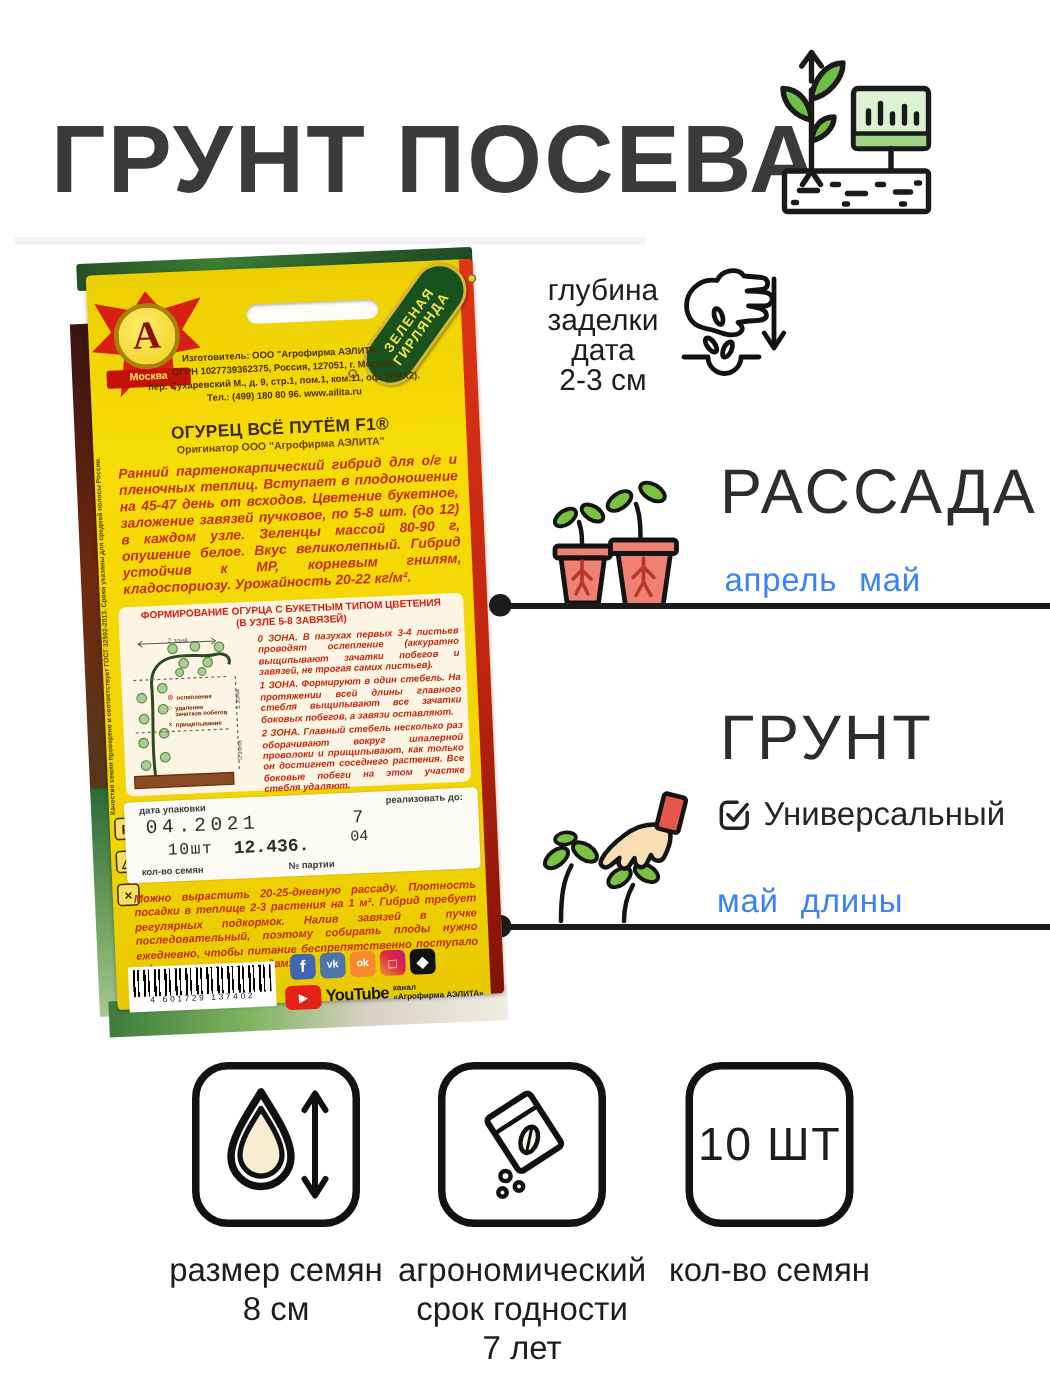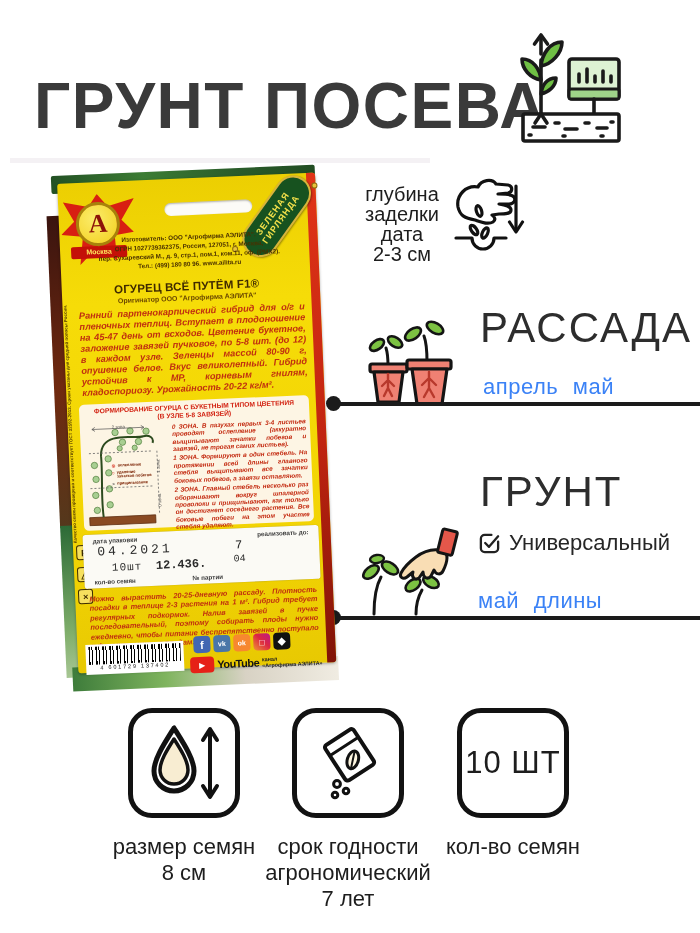--- a/index.html
+++ b/index.html
@@ -340,19 +340,19 @@
 </div>
 <div class="abs card" style="left:457px;top:708px;">
   <span class="card-qty">10 ШТ</span>
 </div>
 
 <div class="abs caption" style="left:89px;top:834px;">
   <div>размер семян</div>
   <div>8 см</div>
 </div>
 <div class="abs caption" style="left:253px;top:834px;">
+  <div>агрономический</div>
   <div>срок годности</div>
-  <div>агрономический</div>
   <div>7 лет</div>
 </div>
 <div class="abs caption" style="left:418px;top:834px;">
   <div>кол-во семян</div>
 </div>
 
 </body></html>

